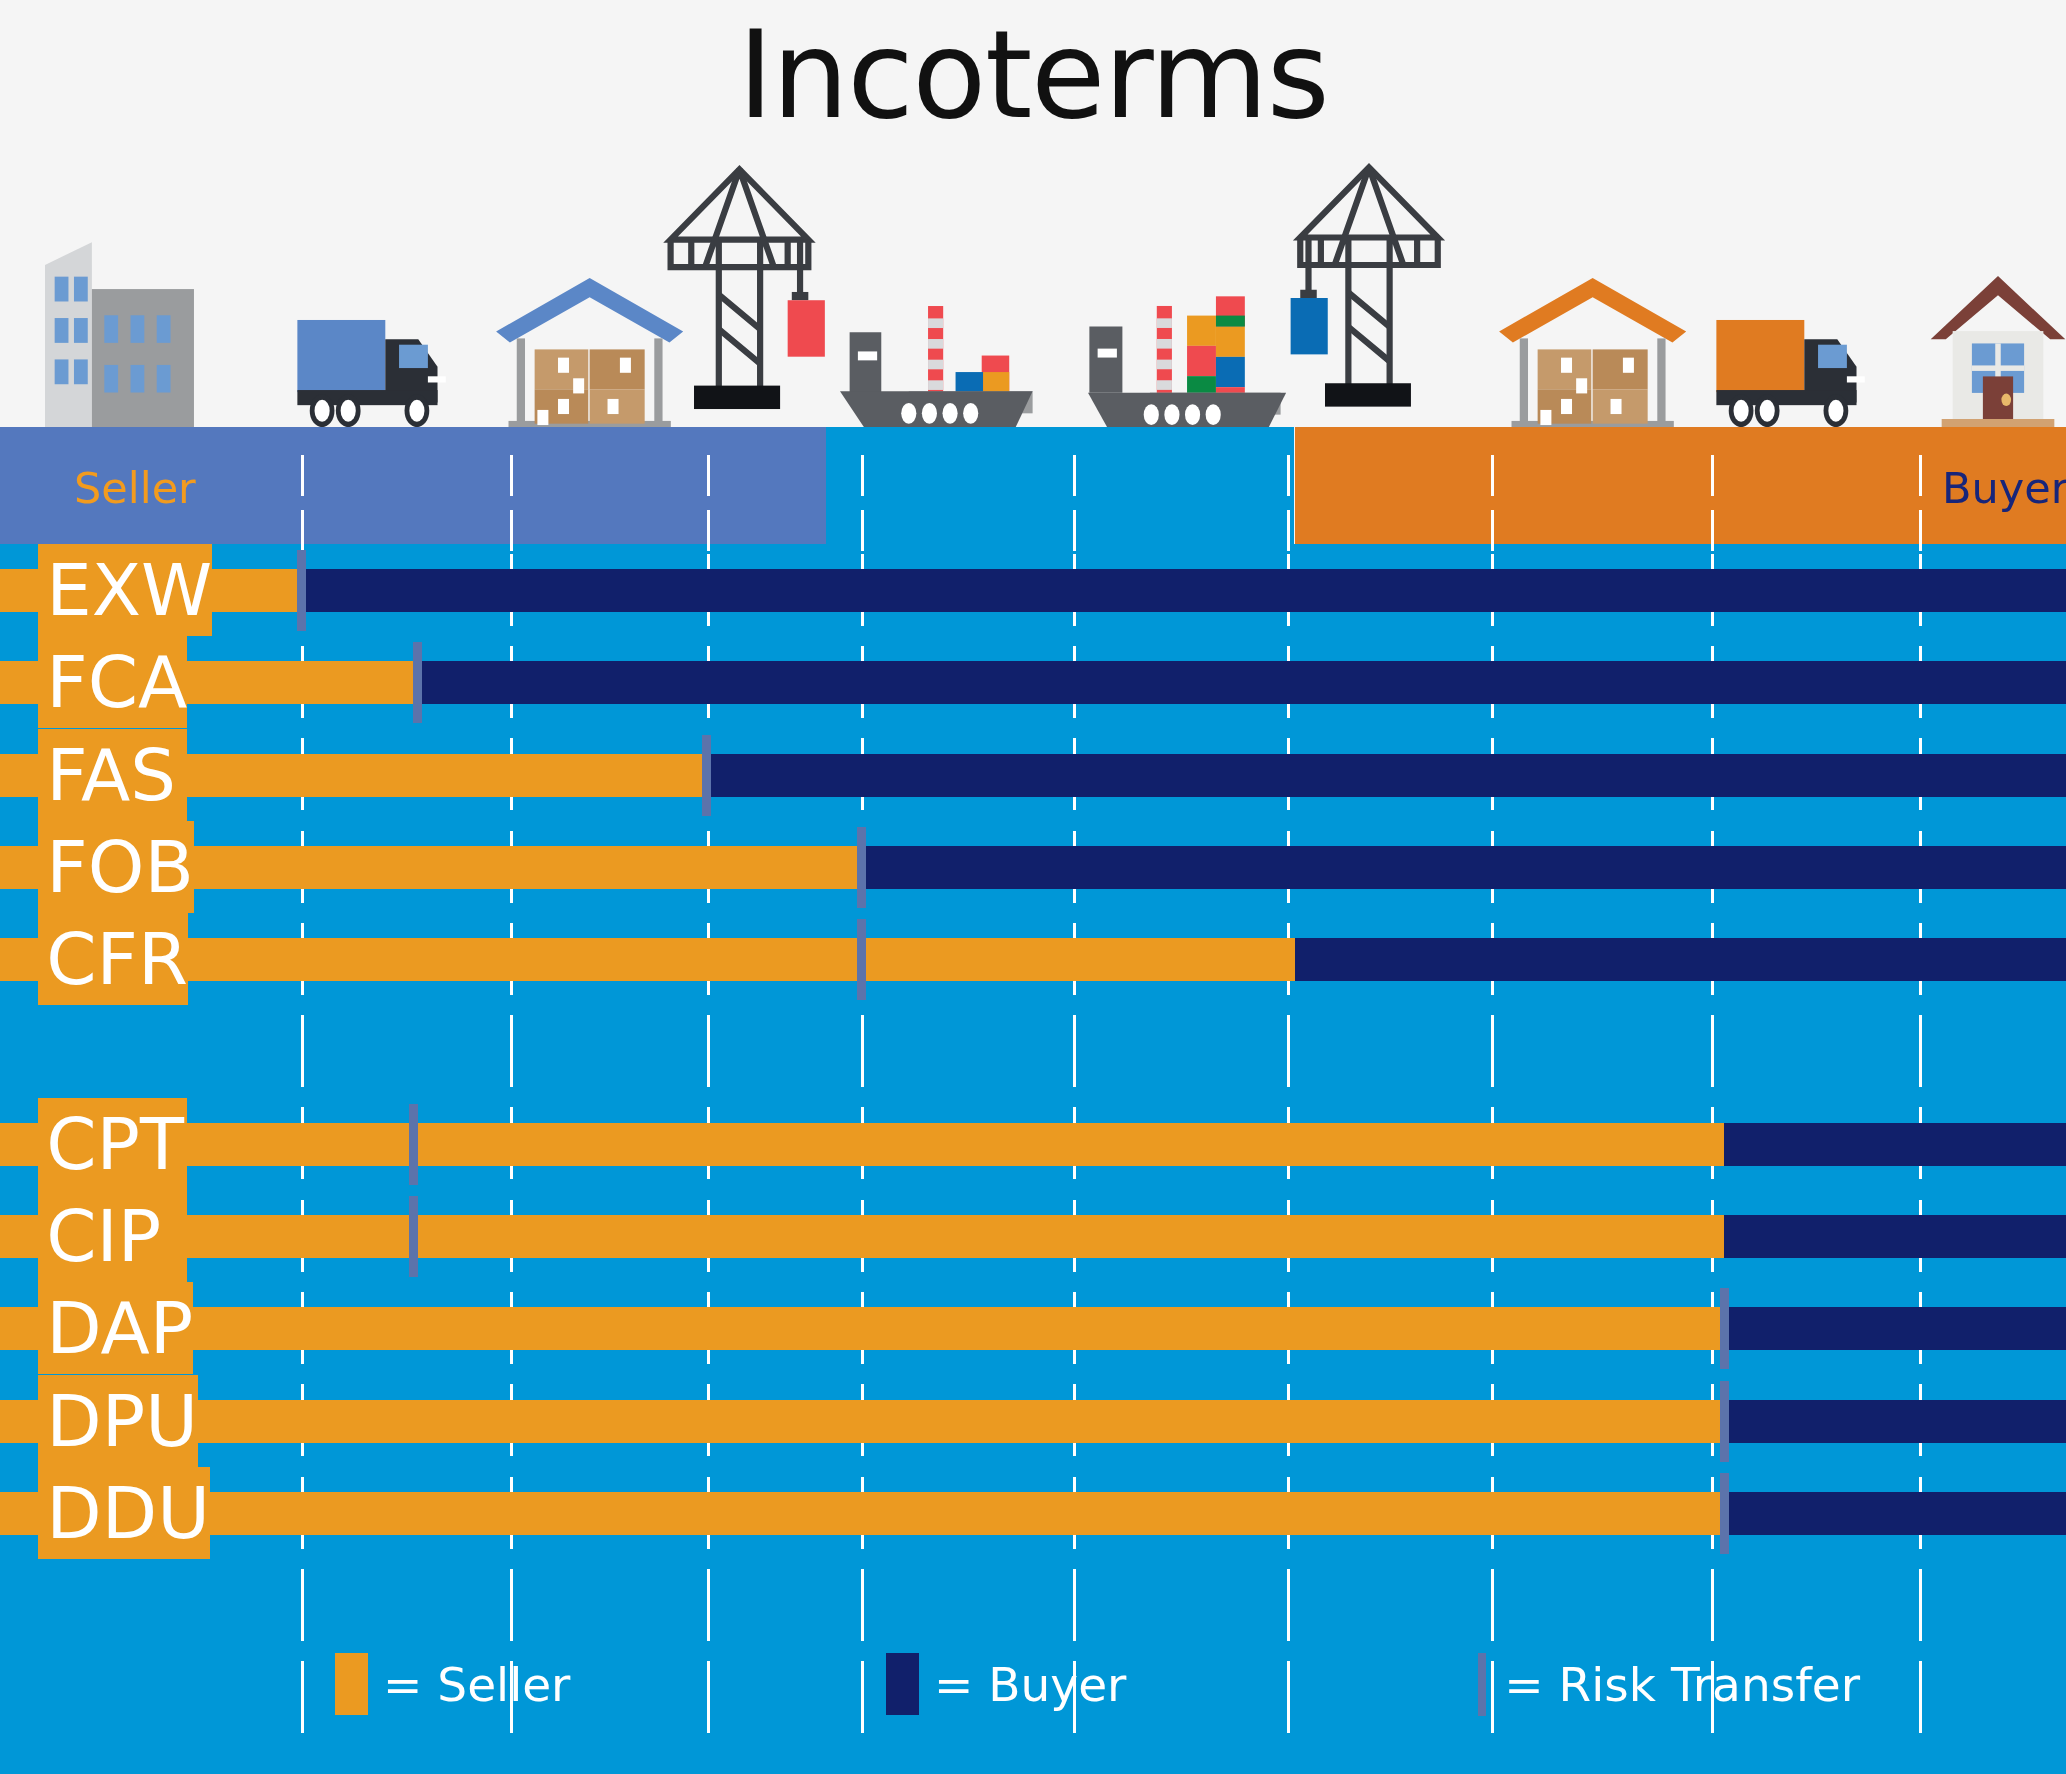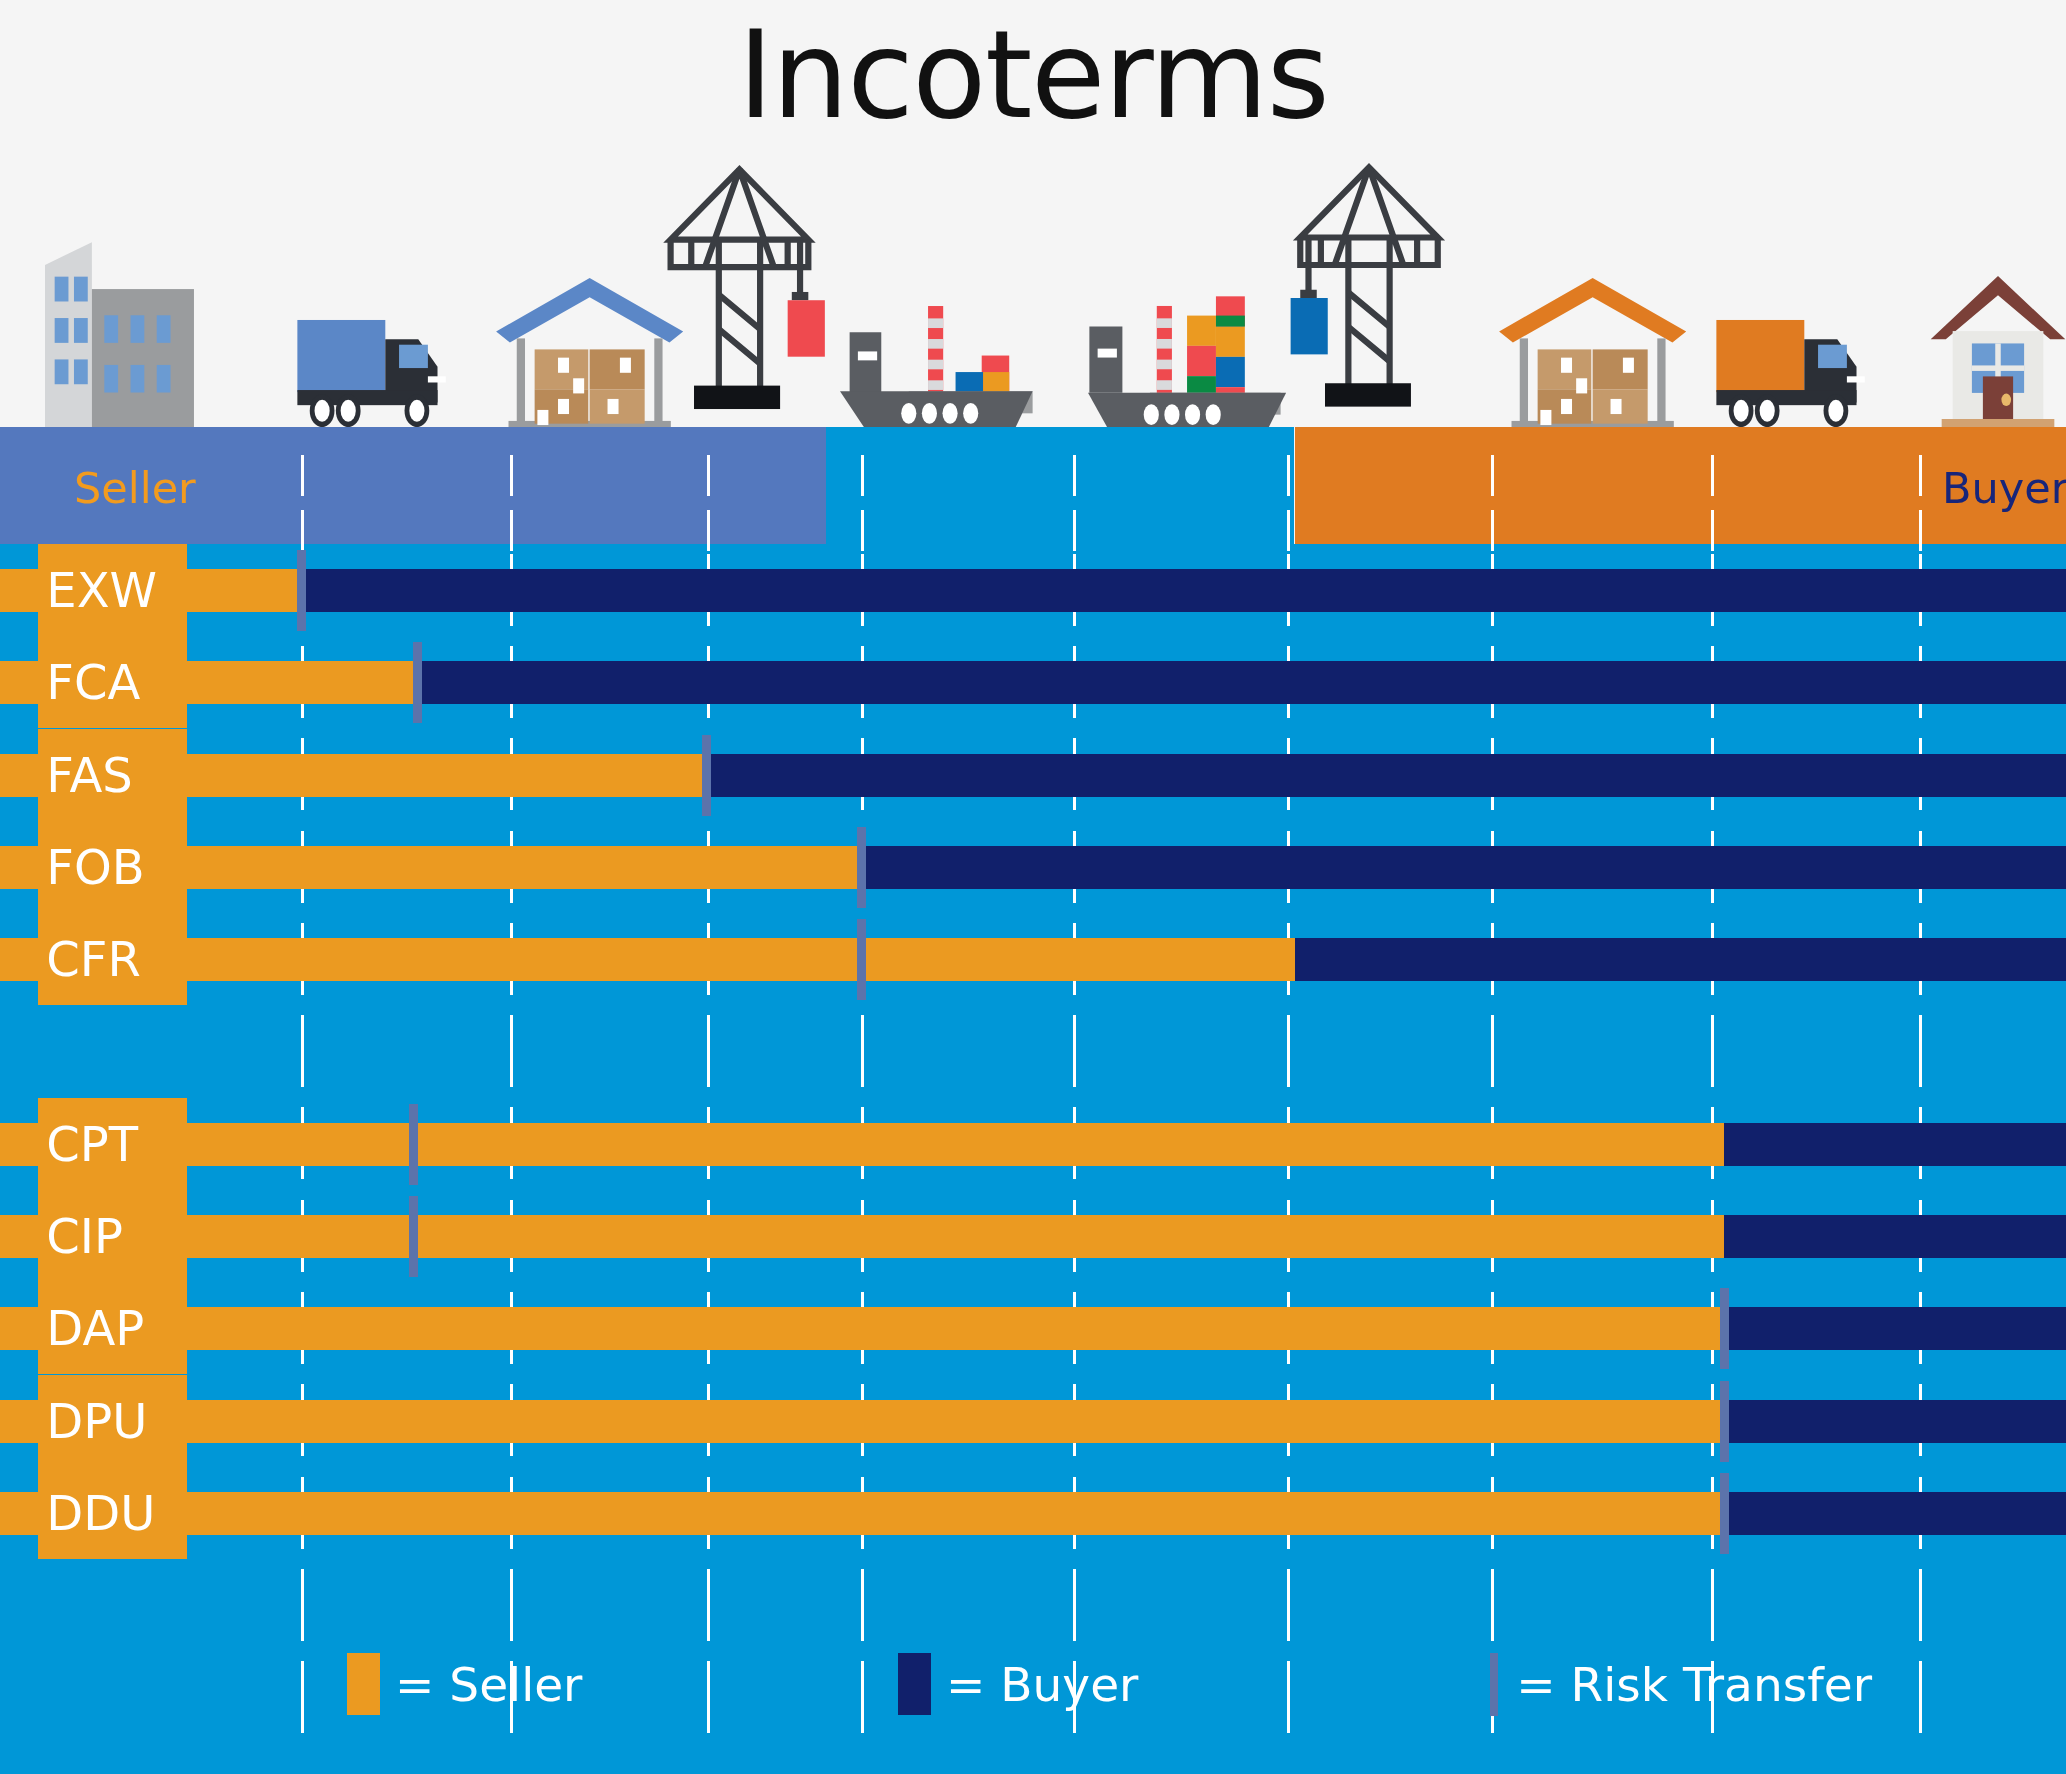--- a/index.html
+++ b/index.html
@@ -45,30 +45,30 @@
   .seg-seller { background:#eb9a21; left:0; }
   .seg-buyer  { background:#11206b; }
   .label-box {
     position:absolute; left:38px; top:0; height:92px;
     background:#eb9a21;
     display:flex; align-items:center; justify-content:flex-start;
     padding-left:8.3px;
     min-width:149px;
   }
   .label-box span {
-    color:#ffffff; font-size:48px; line-height:1;
+    color:#ffffff; font-size:72px; line-height:1;
     font-family:"DejaVu Sans", sans-serif; font-weight:400;
   }
   .risk {
     position:absolute; width:9px; top:5.5px; height:81px;
     background:#5c73ab;
   }
 
   
-  #legend { position:absolute; left:16px; top:1653px; width:2015px; height:96px; }
+  #legend { position:absolute; left:4px; top:1653px; width:2015px; height:96px; }
   .leg-item { position:absolute; top:0; display:flex; align-items:center; }
   .leg-swatch { width:33px; height:62px; margin-right:15px; }
   .leg-text { color:#ffffff; font-size:47px; line-height:1; font-family:"DejaVu Sans", sans-serif; white-space:nowrap; }
   .leg-risk-bar { width:8.3px; height:63px; background:#5c73ab; margin-right:18px; }
 </style>
 </head>
 <body>
 
 <div id="stage">
 

